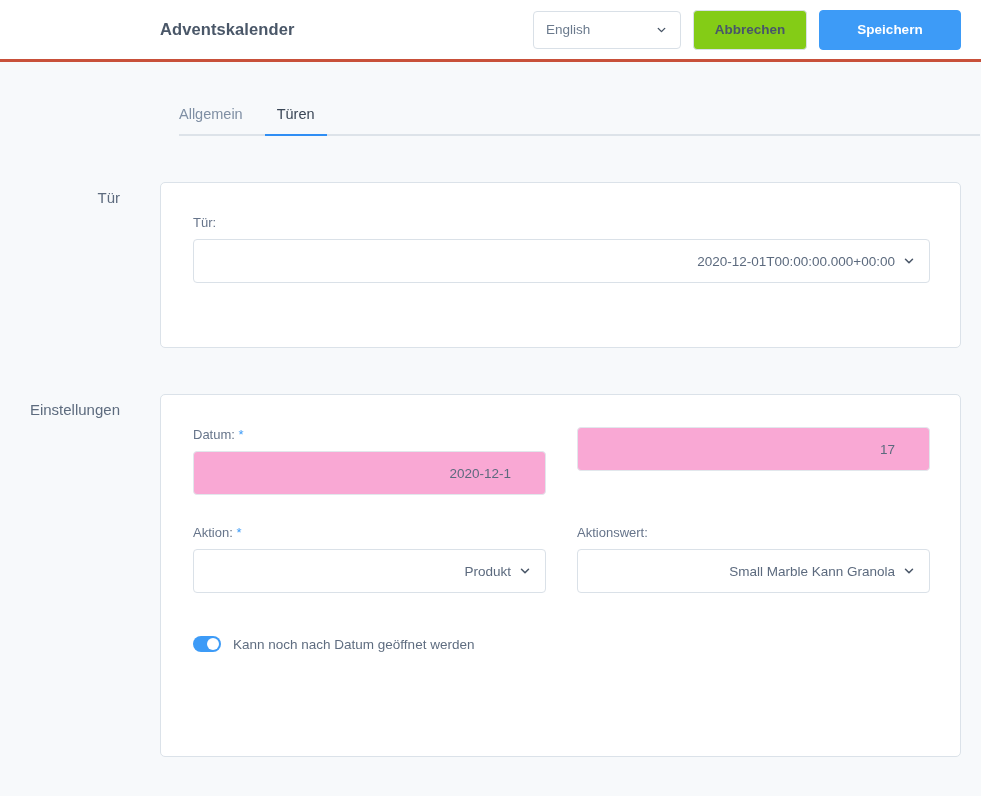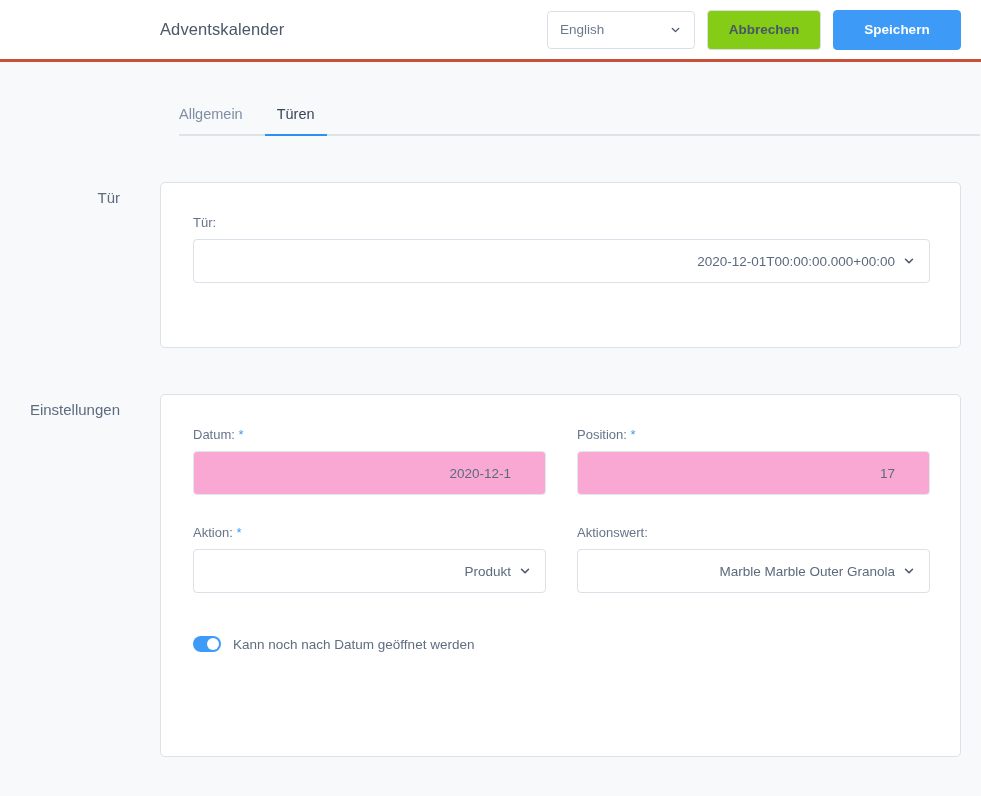--- a/index.html
+++ b/index.html
@@ -25,21 +25,21 @@
     border-bottom: 3px solid #c8503a;
     display: flex;
     align-items: center;
     padding: 0 20px 0 0;
   }
   .app-title {
     position: absolute;
     left: 160px;
     top: 20px;
     font-size: 16.5px;
-    font-weight: normal;
+    font-weight: bold;
     color: #4a5768;
     letter-spacing: 0.1px;
   }
   .header-right {
     margin-left: auto;
     display: flex;
     align-items: center;
     gap: 12px;
   }
 
@@ -76,21 +76,21 @@
     white-space: nowrap;
   }
   .btn-cancel {
     width: 114px;
     background: #84cc16;
     border: 1px solid #d9e0e7;
     color: #48566a;
     font-weight: bold;
   }
   .btn-save {
-    width: 128px;
+    width: 142px;
     background: #3d9bf7;
     border: 1px solid #3d9bf7;
     color: #ffffff;
     font-weight: bold;
   }
 
   
   .tabs-wrap {
     margin-top: 44px;
     padding-left: 160px;
@@ -281,24 +281,20 @@
         <div class="field-label">
           <span>Datum:</span>
           <span class="req">*</span>
         </div>
         <div class="control readonly">
           <span>2020-12-1</span>
         </div>
       </div>
 
       <div>
-        <div class="field-label">
-          <span>Position:</span>
-          <span class="req">*</span>
-        </div>
         <div class="control readonly">
           <span>17</span>
         </div>
       </div>
     </div>
 
     <div class="row-gap"></div>
 
     <div class="grid2">
       <div>
@@ -315,21 +311,21 @@
           </span>
         </div>
       </div>
 
       <div>
         <div class="field-label">
           <span>Aktionswert:</span>
           <span class="req"></span>
         </div>
         <div class="control select">
-          <span>Marble Marble Outer Granola</span>
+          <span>Small Marble Kann Granola</span>
           <span class="chev">
             <svg width="14" height="14" viewBox="0 0 24 24" fill="none" stroke="#4a5768" stroke-width="2.6" stroke-linecap="round" stroke-linejoin="round">
                 <polyline points="6 9 12 15 18 9"></polyline>
               </svg>
           </span>
         </div>
       </div>
     </div>
 
     <div class="toggle-row">

